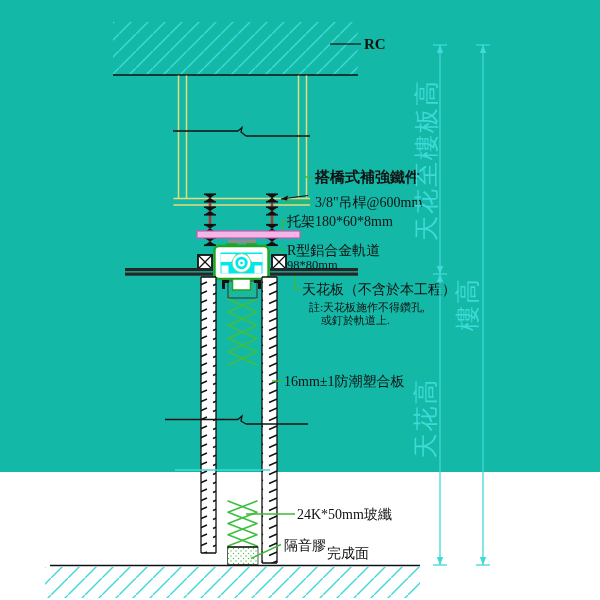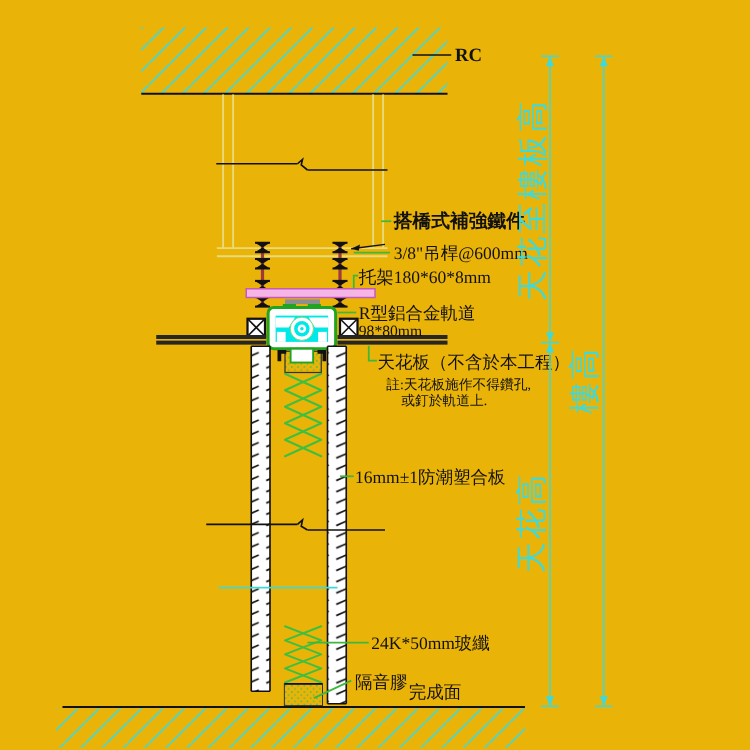--- a/index.html
+++ b/index.html
@@ -1,16 +1,16 @@
 <!DOCTYPE html>
 <html><head>
 <meta charset="utf-8">
 <style>
   html,body{margin:0;padding:0;background:#ffffff;width:600px;height:600px;overflow:hidden;}
-  .stage{position:relative;width:600px;height:600px;background:#eab308;}
+  .stage{position:relative;width:600px;height:472px;background:#14b8a6;}
   svg{position:absolute;left:0;top:0;}
   text{font-family:"Liberation Serif","DejaVu Serif",serif;fill:#111;}
   .lbl{font-size:14px;}
   .lbl-bold{font-size:15px;font-weight:bold;}
   .lbl-sm{font-size:12.5px;}
   .lbl-note{font-size:11px;}
   .dimtxt{font-size:25px;fill:#3FD9D9;letter-spacing:2px;}
 </style>
 </head>
 <body>

